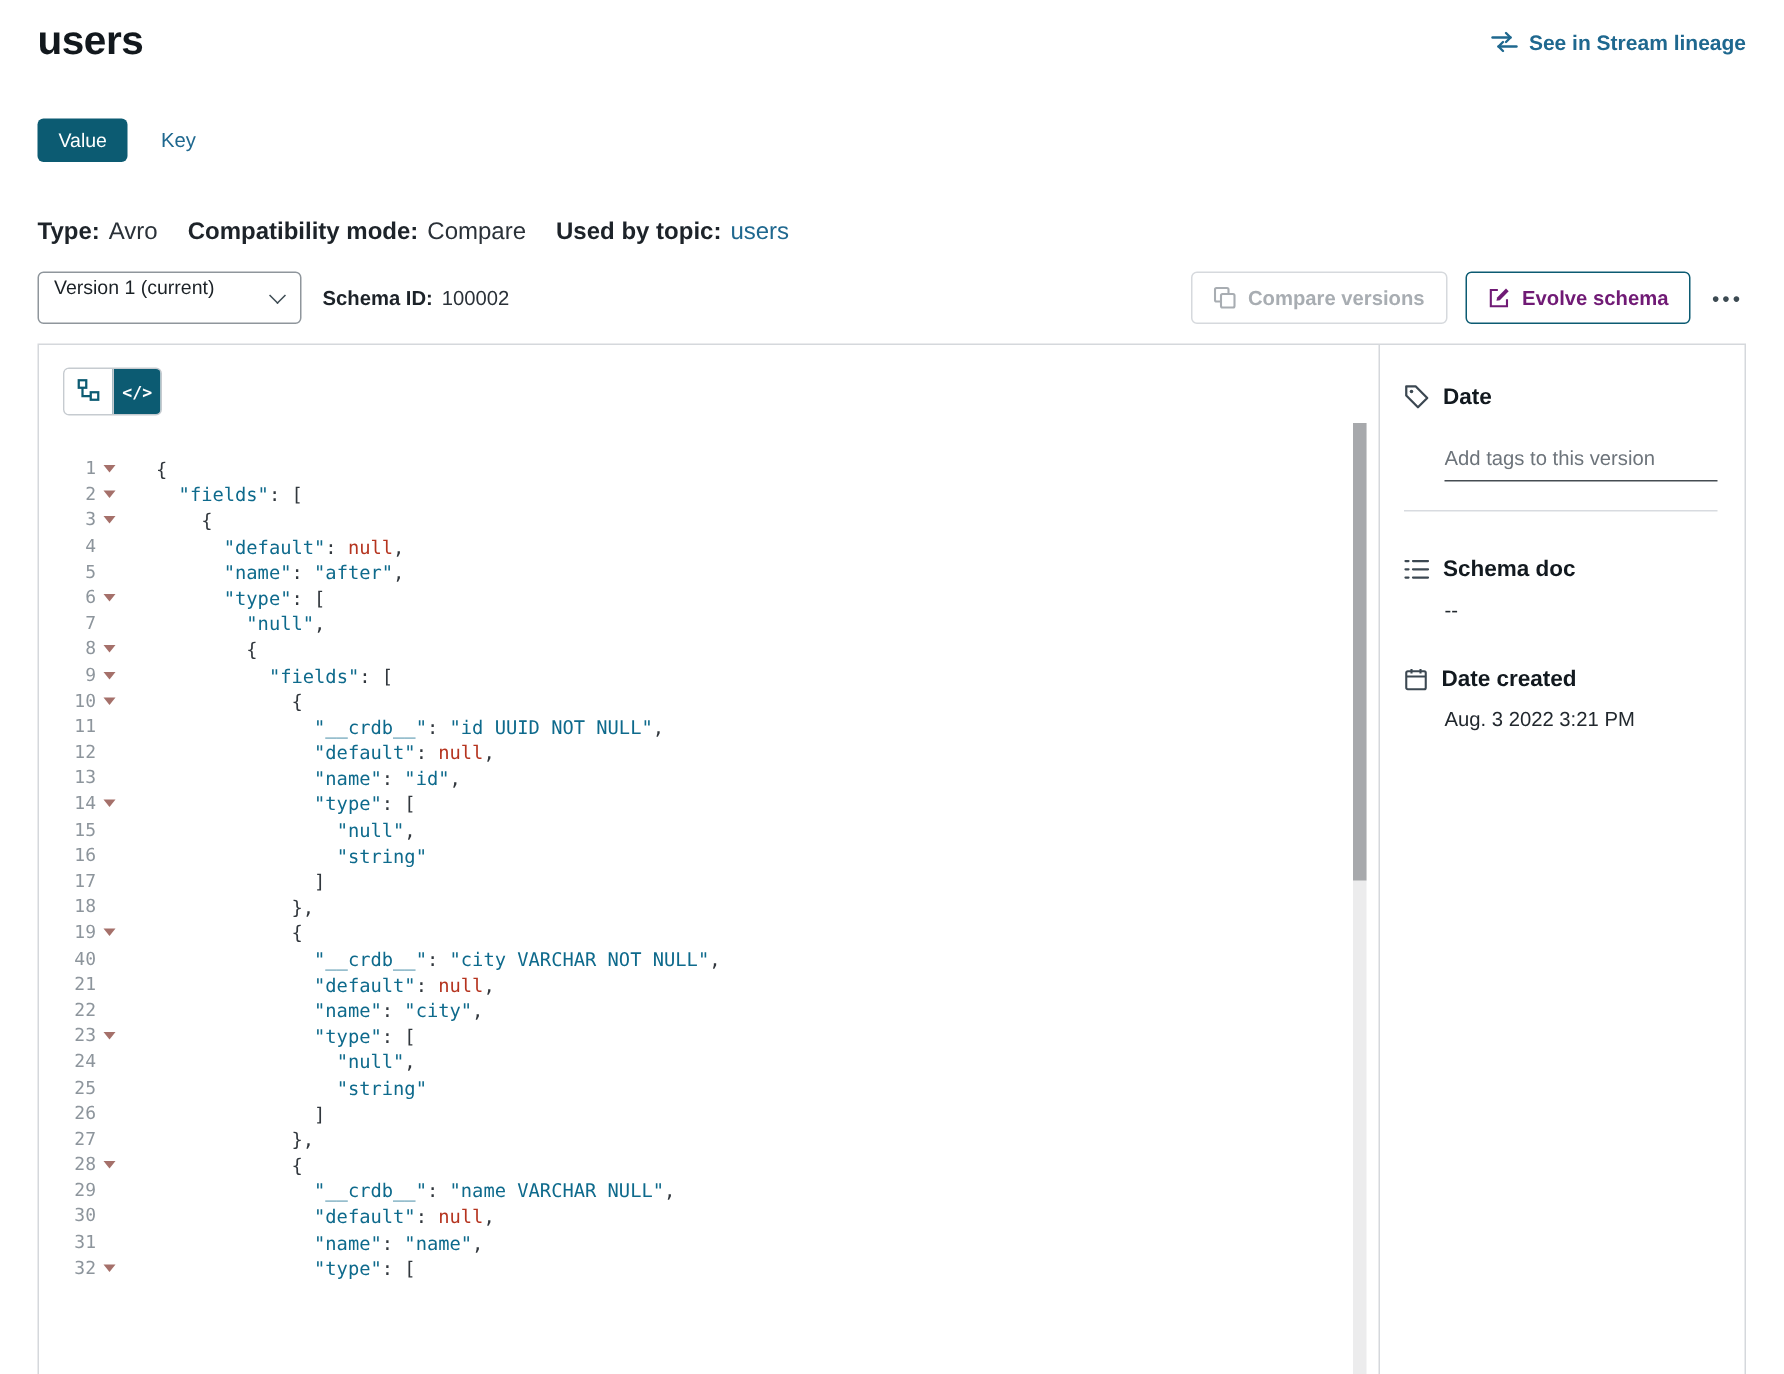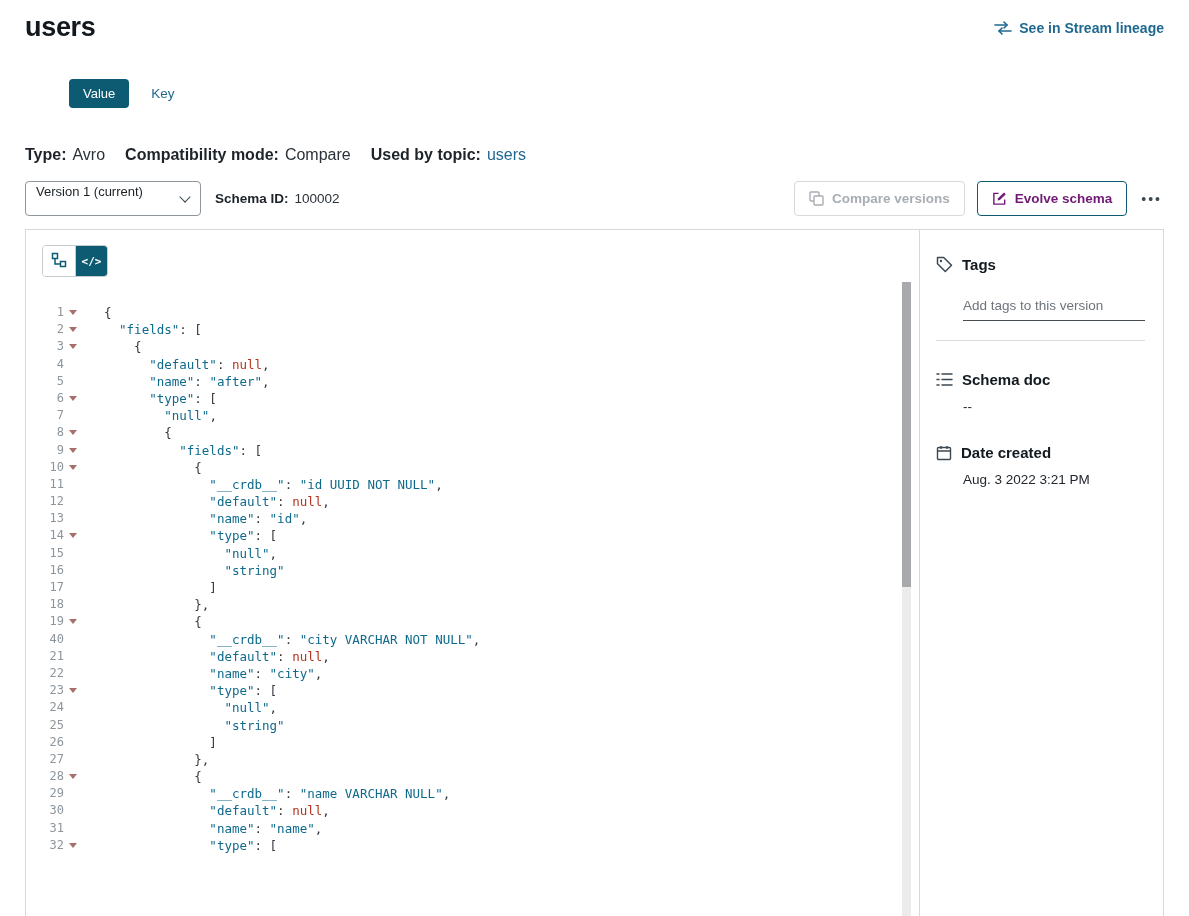--- a/index.html
+++ b/index.html
@@ -15,21 +15,21 @@
   .lineage-link svg { display:block; }
 
   
   .tabs { display:flex; gap:30px; margin-top:44px; border-bottom:1px solid #d9dce0; }
   .tab { font-size:14px; color:#1f688f; padding-bottom:14px; cursor:pointer; position:relative; }
   .tab.active { color:#1d3a4d; font-weight:500; }
   .tab.active::after { content:""; position:absolute; left:0; right:0; bottom:-1px; height:3px;
     background:#1d3a4d; }
 
   
-  .toggle-row { margin-top:36px; display:flex; align-items:center;margin-left:44px; }
+  .toggle-row { margin-top:36px; display:flex; align-items:center; }
   .toggle-value { background:#0c5b72; color:#fff; border:none; border-radius:4px;
     font-size:13px; padding:7px 14px; font-family:inherit; cursor:pointer; }
   .toggle-key { background:none; border:none; color:#1f688f; font-size:13.5px; margin-left:22px;
     font-family:inherit; cursor:pointer; }
 
   
   .meta-row { margin-top:38px; font-size:16px; display:flex; align-items:center; }
   .meta-label { font-weight:700; color:#1d2329; margin-right:6px; }
   .meta-value { color:#2a3138; }
   .meta-gap { width:20px; }
@@ -226,21 +226,21 @@
     <div class="sidebar">
 
       <div>
         <div class="sb-head">
           <span>
             <svg width="17" height="17" viewBox="0 0 17 17" fill="none" stroke="currentColor" stroke-width="1.5" stroke-linejoin="round">
               <path d="M1.5 1.5h6.2l7.8 7.8-6.2 6.2-7.8-7.8z"></path>
               <circle cx="5" cy="5" r="1.2" fill="currentColor" stroke="none"></circle>
             </svg>
           </span>
-          <span>Tags</span>
+          <span>Date</span>
         </div>
         <input class="tags-input" type="text" placeholder="Add tags to this version" style="">
         <hr class="sb-divider">
       </div>
 
       <div class="sb-sec">
         <div class="sb-head">
           <span>
             <svg width="17" height="15" viewBox="0 0 17 15" fill="none" stroke="currentColor" stroke-width="1.5" stroke-linecap="round">
               <path d="M1 2h2M6 2h10M1 7.5h2M6 7.5h10M1 13h2M6 13h10"></path>

